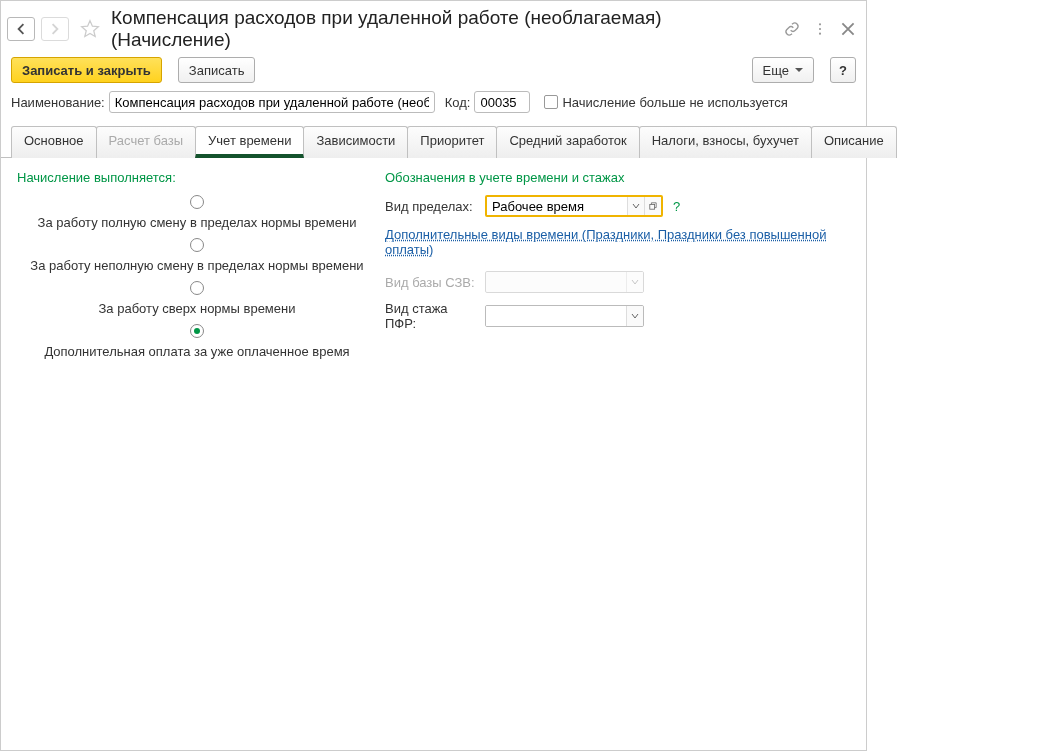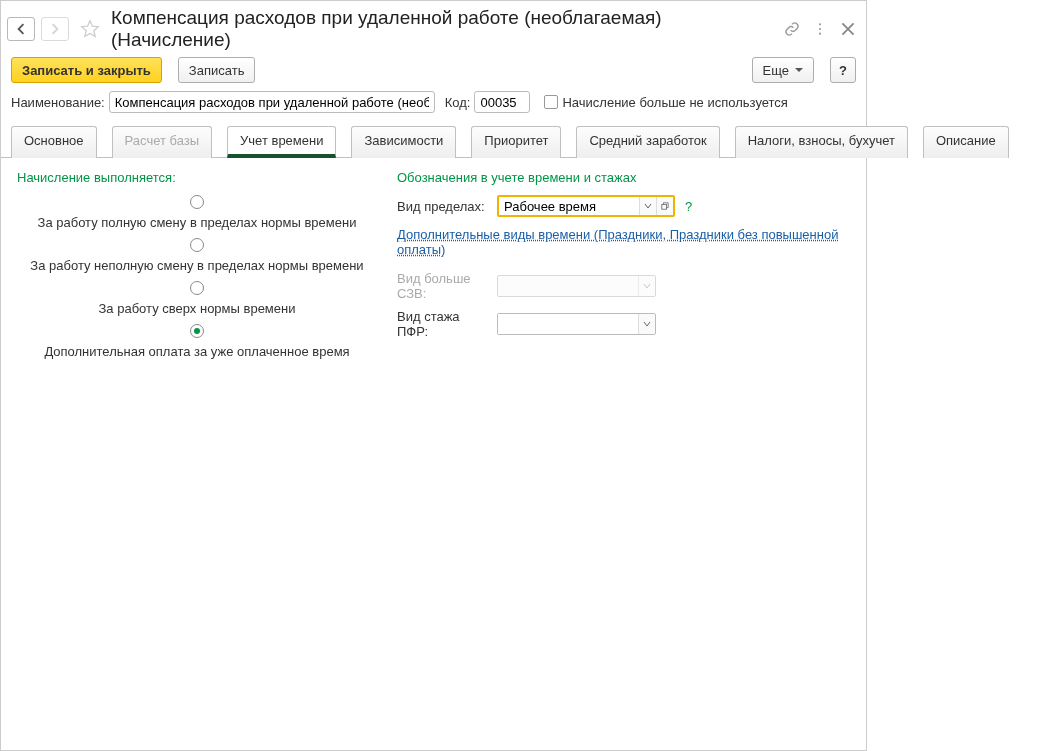--- a/index.html
+++ b/index.html
@@ -21,26 +21,26 @@
   .toolbar-spacer { flex: 1; }
   .btn.more::after { content: ""; display:inline-block; margin-left:6px; border: 4px solid transparent; border-top-color: #555; position:relative; top:2px;}
   .btn.help { width: 26px; padding:0; justify-content:center; font-weight:bold; }
   
   .fields-row { display:flex; align-items:center; padding: 0 10px 12px 10px; gap: 4px; }
   .label { font-size: 13px; color: #333; }
   .text-input { height: 22px; border: 1px solid #bbb; border-radius: 3px; padding: 0 5px; font-size: 13px; background:#fff; }
   .checkbox { width: 14px; height: 14px; border: 1px solid #999; background:#fff; border-radius:2px; margin-right:4px; }
   .check-wrap { display:flex; align-items:center; margin-left:10px; }
   
-  .tabs { display:flex; border-bottom: 1px solid #c0c0c0; padding: 0 10px; gap:16px; }
+  .tabs { display:flex; border-bottom: 1px solid #c0c0c0; padding: 0 10px; gap:0; }
   .tab { padding: 6px 12px; border: 1px solid #c0c0c0; border-bottom:none; background: linear-gradient(#fdfdfd,#eee); border-radius: 3px 3px 0 0; margin-right:-1px; position:relative; top:1px; cursor:pointer; font-size:13px; white-space:nowrap; }
   .tab.active { background:#fff; border-bottom:4px solid #14532d; z-index:1; }
   .tab.disabled { color:#aaa; }
   
-  .content { padding: 12px 16px; display:flex; gap: 20px; }
+  .content { padding: 12px 16px; display:flex; gap: 8px; }
   .col-left { width: 360px; }
   .col-right { flex:1; }
   .section-title { color: #009646; font-size: 13px; margin-bottom: 10px; }
   
   .radio-row { display:flex; align-items:center; margin-bottom: 8px; gap:6px;flex-direction:column; }
   .radio { width:14px; height:14px; border:1px solid #888; border-radius:50%; display:flex; align-items:center; justify-content:center; flex-shrink:0;}
   .radio.checked::after { content:""; width:6px; height:6px; background:#009646; border-radius:50%; }
   
   .form-row { display:flex; align-items:center; margin-bottom: 8px; gap:6px; }
   .form-label { width: 94px; text-align:left; font-size:13px; }
@@ -166,21 +166,21 @@
                 <path d="M3 3 V1 H9 V7 H7" fill="none" stroke="#666"></path>
               </svg>
           </div>
         </div>
         <a class="help-link">?</a>
       </div>
 
       <a class="hyperlink">Дополнительные виды времени (Праздники, Праздники без повышенной оплаты)</a>
 
       <div class="form-row">
-        <span class="form-label disabled">Вид больше СЗВ:</span>
+        <span class="form-label disabled">Вид базы СЗВ:</span>
         <div class="combo" style="opacity:0.55">
           <input disabled="" value="" style="">
           <div class="combo-btn">
             <svg viewBox="0 0 8 8">
                 <path d="M1 2 L4 6 L7 2" fill="none" stroke="#999" stroke-width="1"></path>
               </svg>
           </div>
         </div>
       </div>
 

